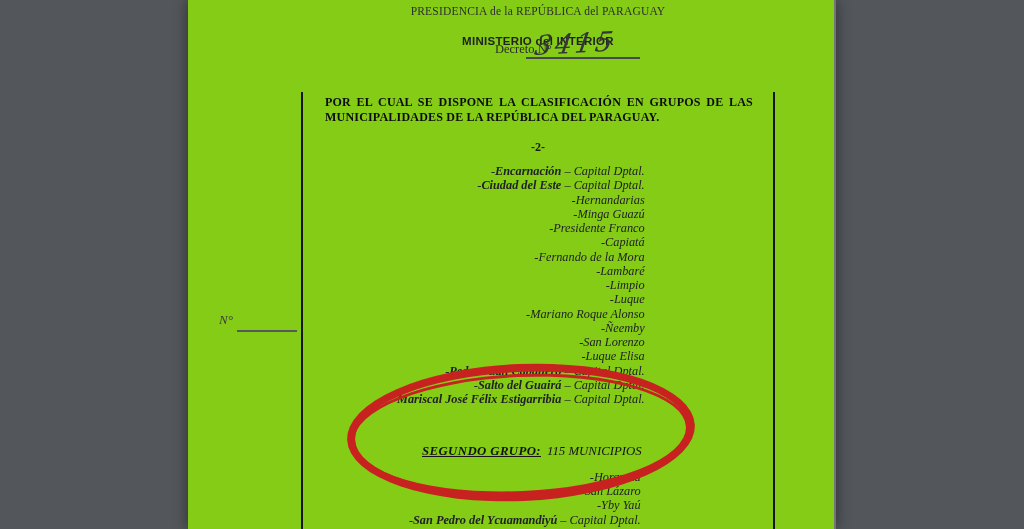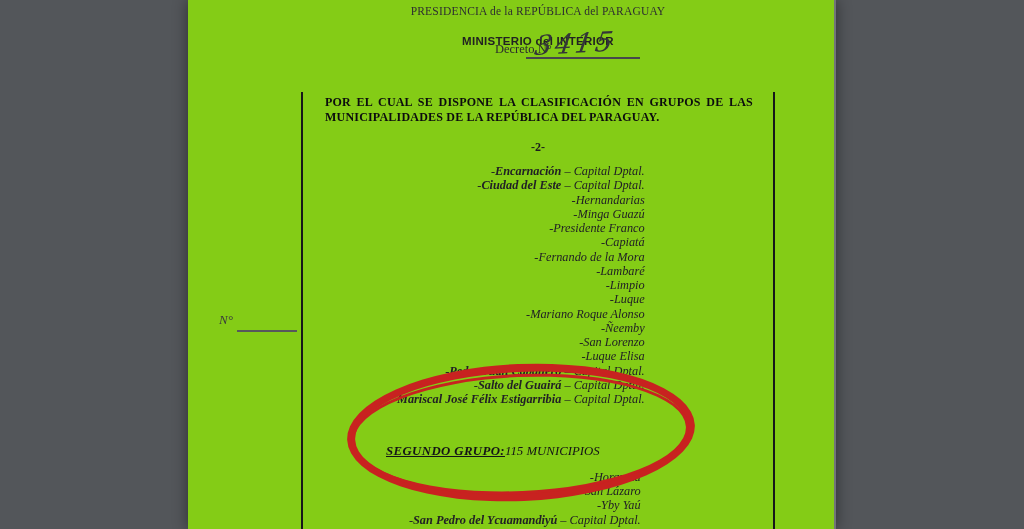--- a/index.html
+++ b/index.html
@@ -43,22 +43,22 @@
            font-weight:700;font-size:12px;color:#1b1b1e;}
   
   .list{position:absolute;font-style:italic;font-size:12.3px;color:#212125;white-space:nowrap;text-align:right;}
   .list1{left:199px;top:164px;line-height:14.25px;}
   .list2{left:199px;top:470px;line-height:14.2px;}
   .li-row .dash{display:inline-block;}
   .list1 .li-row .dash{width:10px;}
   .list2 .li-row .dash{width:26px;}
   .li-row .nm.b{font-weight:700;}
   .heading2{position:absolute;left:198px;top:444px;font-style:italic;font-size:12.8px;color:#141417;}
-  .heading2 .hl{font-weight:700;text-decoration:underline;letter-spacing:.4px;}
-  .heading2 .hv{}
+  .heading2 .hl{font-weight:700;text-decoration:underline;letter-spacing:.4px;margin-left:36px;}
+  .heading2 .hv{margin-left:6px;}
   
   .red-ellipse{
     position:absolute;left:159px;top:364px;width:348px;height:137px;
     box-sizing:border-box;border:8px solid #c82220;border-radius:50%;
     transform:rotate(-2.5deg);z-index:5;
   }
   .red-ellipse::after{ 
     content:"";position:absolute;left:-4px;top:2px;right:-2px;bottom:-1px;
     border:3px solid #c82220;border-radius:50%;
   }

